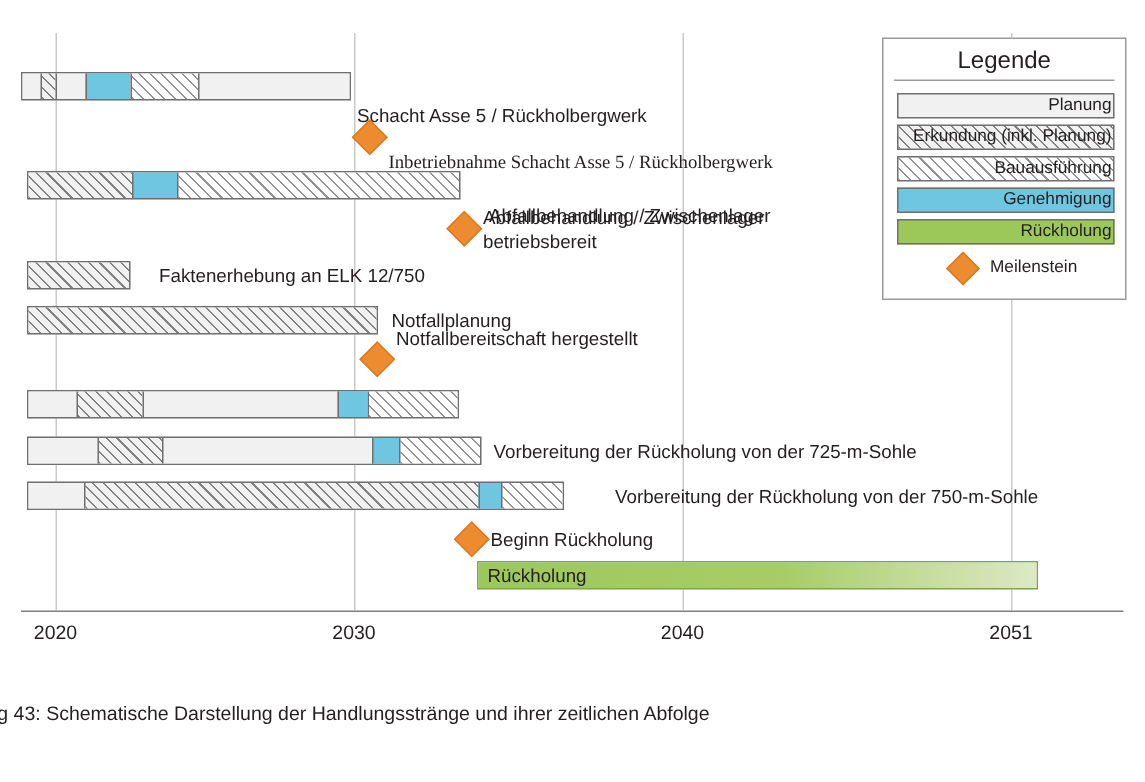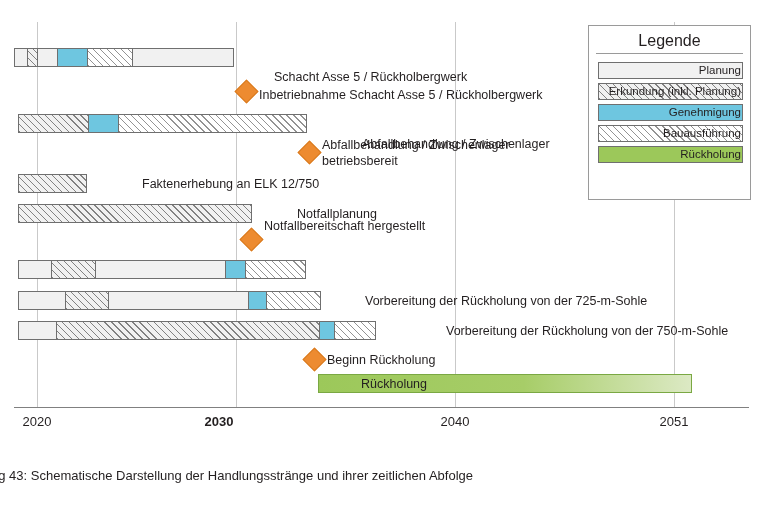--- a/index.html
+++ b/index.html
@@ -98,21 +98,20 @@
   .seg.divider {
     border-left: 1px solid #6f6f6f;
   }
 
   .bar-label {
     position: absolute;
     font-size: 12.5px;
     color: #231f20;
     white-space: nowrap;
     line-height: 15px;
-    padding-left: 36px;
   }
 
   
   .milestone {
     position: absolute;
     width: 15px;
     height: 15px;
     background: #ed8b30;
     transform: rotate(45deg);
     border: 1px solid #d97b20;
@@ -234,36 +233,36 @@
   <div id="plot">
 
     <div class="gridline" style="left:37px;"></div>
     <div class="gridline" style="left:236px;"></div>
     <div class="gridline" style="left:455px;"></div>
     <div class="gridline" style="left:674px;"></div>
 
     <div class="axis-line"></div>
 
     <div class="tick-label" style="left:37px;">2020</div>
-    <div class="tick-label" style="left:219px;font-weight:bold;">2030</div>
+    <div class="tick-label" style="left:236px;">2030</div>
     <div class="tick-label" style="left:455px;">2040</div>
     <div class="tick-label" style="left:674px;">2051</div>
 
     <div class="bar" style="left:14px; top:26px; width:220px;">
       <div class="seg planung" style="left:0px;   width:12px;"></div>
       <div class="seg erkundung divider" style="left:12px;  width:10px;"></div>
       <div class="seg planung divider" style="left:22px;  width:20px;"></div>
       <div class="seg genehmigung divider" style="left:42px; width:30px;"></div>
       <div class="seg bau divider" style="left:72px;  width:45px;"></div>
       <div class="seg planung divider" style="left:117px; width:101px;"></div>
     </div>
     <div class="bar-label" style="left:238px; top:48px;">Schacht Asse 5 / Rückholbergwerk</div>
 
     <div class="milestone" style="left:238px; top:61px;"></div>
-    <div class="ms-label" style="left:259px; top:65px;">Inbetriebnahme Schacht Asse 5 / Rückholbergwerk</div>
+    <div class="ms-label" style="left:259px; top:78px;font-family:Liberation Serif, serif;">Inbetriebnahme Schacht Asse 5 / Rückholbergwerk</div>
 
     <div class="bar" style="left:18px; top:92px; width:289px;">
       <div class="seg erkundung" style="left:0px;   width:69px;"></div>
       <div class="seg genehmigung divider" style="left:69px;  width:30px;"></div>
       <div class="seg bau divider" style="left:99px;  width:188px;"></div>
     </div>
     <div class="bar-label" style="left:326px; top:115px;">Abfallbehandlung / Zwischenlager</div>
 
     <div class="milestone" style="left:301px; top:122px;"></div>
     <div class="ms-label twoline" style="left:322px; top:115px;"><span>Abfallbehandlung / Zwischenlager</span><br><span>betriebsbereit</span></div>
@@ -321,29 +320,33 @@
 
     <div class="legend-row">
       <div class="legend-swatch planung"></div>
       <span class="legend-text">Planung</span>
     </div>
     <div class="legend-row">
       <div class="legend-swatch erkundung"></div>
       <span class="legend-text">Erkundung (inkl. Planung)</span>
     </div>
     <div class="legend-row">
+      <div class="legend-swatch bau"></div>
+      <span class="legend-text">Bauausführung</span>
+    </div>
+    <div class="legend-row">
       <div class="legend-swatch genehmigung"></div>
       <span class="legend-text">Genehmigung</span>
     </div>
     <div class="legend-row">
-      <div class="legend-swatch bau"></div>
-      <span class="legend-text">Bauausführung</span>
-    </div>
-    <div class="legend-row">
       <div class="legend-swatch rueckholung"></div>
       <span class="legend-text">Rückholung</span>
     </div>
 
+    <div id="legend-milestone-row">
+      <div id="legend-milestone-icon"></div>
+      <div id="legend-milestone-label">Meilenstein</div>
+    </div>
   </div>
 
   <div id="caption">ng 43: Schematische Darstellung der Handlungsstränge und ihrer zeitlichen Abfolge</div>
 
 </div>
 
 </body></html>

